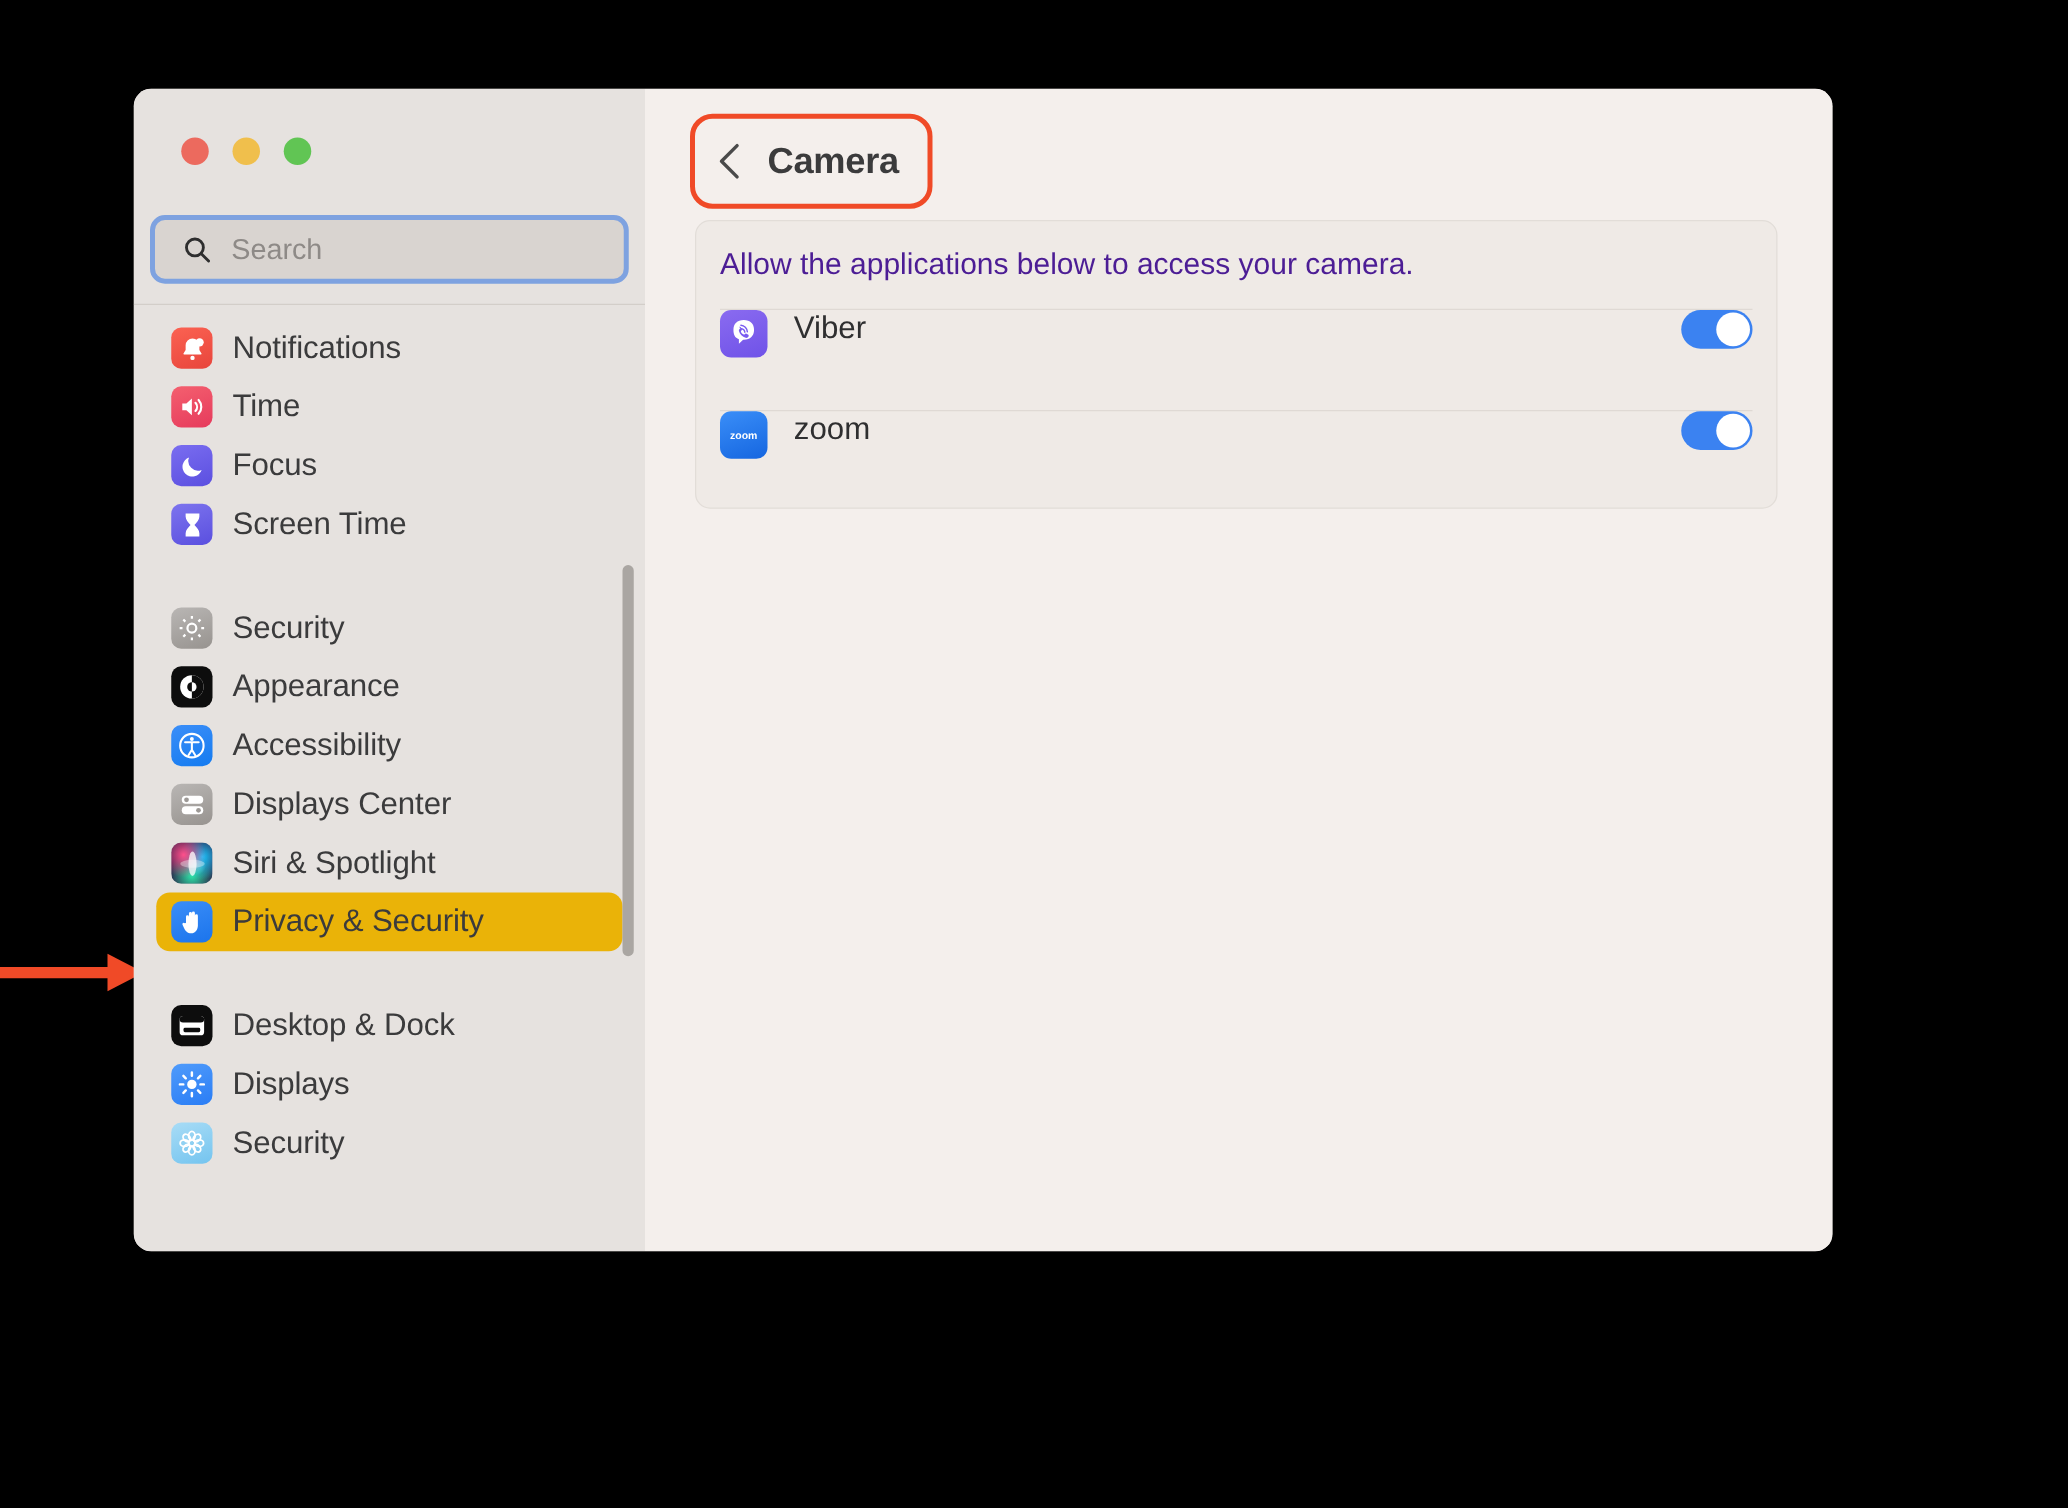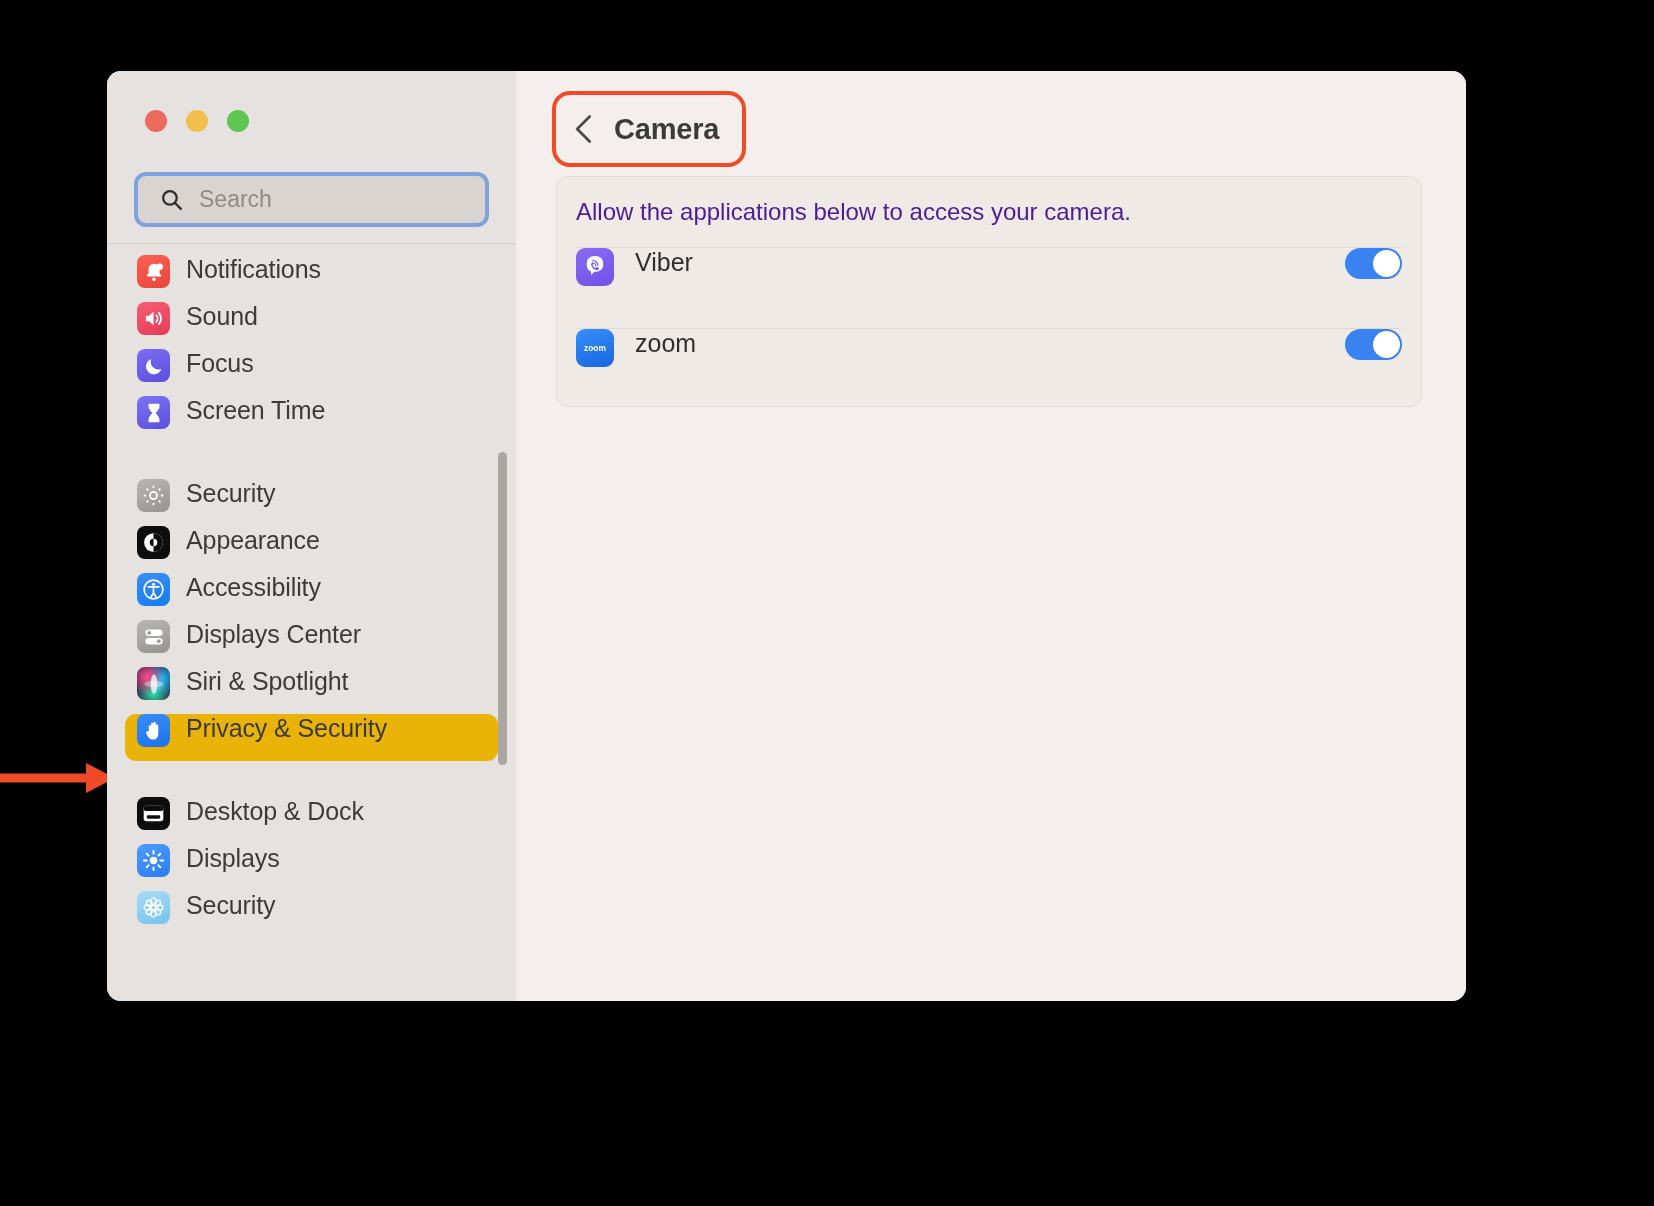--- a/index.html
+++ b/index.html
@@ -45,23 +45,23 @@
   .light {
     width: 22px; height: 22px; border-radius: 50%;
   }
   .light.close    { background: #ec6a5e; }
   .light.minimize { background: #f0bf4c; }
   .light.maximize { background: #61c554; }
 
   
   #search-wrap {
     position: absolute;
-    left: 27px;
+    left: 13px;
     top: 101px;
-    width: 355px;
+    width: 383px;
     height: 55px;
     border-radius: 12px;
     background: #d9d4d0;
     border: 4px solid #7ea2e0;
     display: flex;
     align-items: center;
     padding-left: 21px;
     gap: 15px;
   }
   #search-wrap .mag { flex: 0 0 auto; display:flex; }
@@ -94,20 +94,21 @@
     overflow: hidden;
   }
   #nav-list {
     padding-top: 11px;
   }
   .nav-group { padding: 0 18px; }
   .nav-gap { height: 36px; }
 
   .nav-item {
     display: flex;
+    align-items: center;
     gap: 16px;
     height: 47px;
     padding: 0 12px;
     border-radius: 9px;
     cursor: default;
   }
   .nav-item.selected { background: #eab308; border-radius: 11px; }
   .nav-label {
     font-size: 25px;
     color: #3b3b3c;
@@ -313,21 +314,21 @@
               </span>
               <span class="nav-label">Notifications</span>
             </div>
             <div class="nav-item">
               <span class="nav-icon ic-sound">
                 <svg width="23" height="23" viewBox="0 0 24 24" fill="none">
                   <path d="M4 9.2h3.4L12 5v14L7.4 14.8H4z" fill="#fff"></path>
                   <path d="M15 8.6a5 5 0 0 1 0 6.8M17.6 6.2a8.6 8.6 0 0 1 0 11.6" stroke="#fff" stroke-width="1.8" stroke-linecap="round"></path>
                 </svg>
               </span>
-              <span class="nav-label">Sound</span>
+              <span class="nav-label">Time</span>
             </div>
             <div class="nav-item">
               <span class="nav-icon ic-focus">
                 <svg width="22" height="22" viewBox="0 0 24 24" fill="#fff">
                   <path d="M20 15.2A8.4 8.4 0 0 1 9 4.3 8.6 8.6 0 1 0 20 15.2z"></path>
                 </svg>
               </span>
               <span class="nav-label">Focus</span>
             </div>
             <div class="nav-item">

